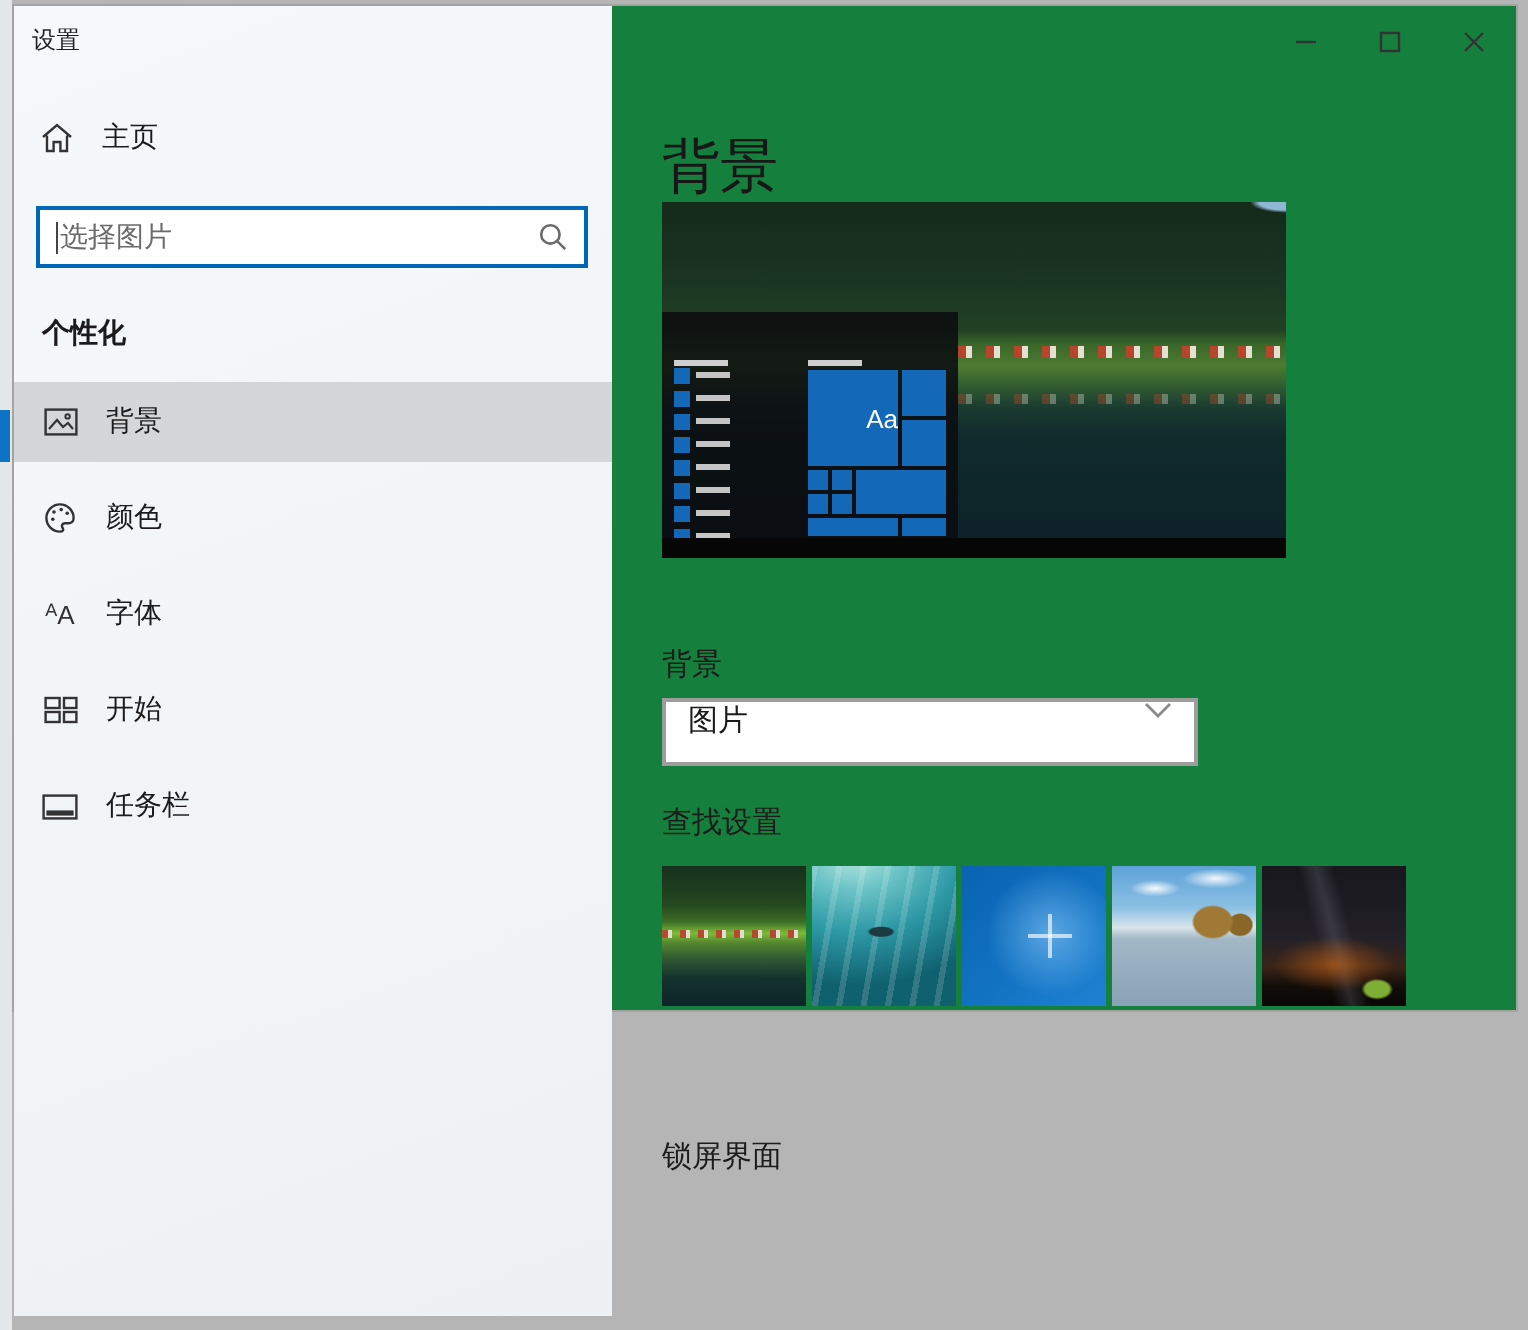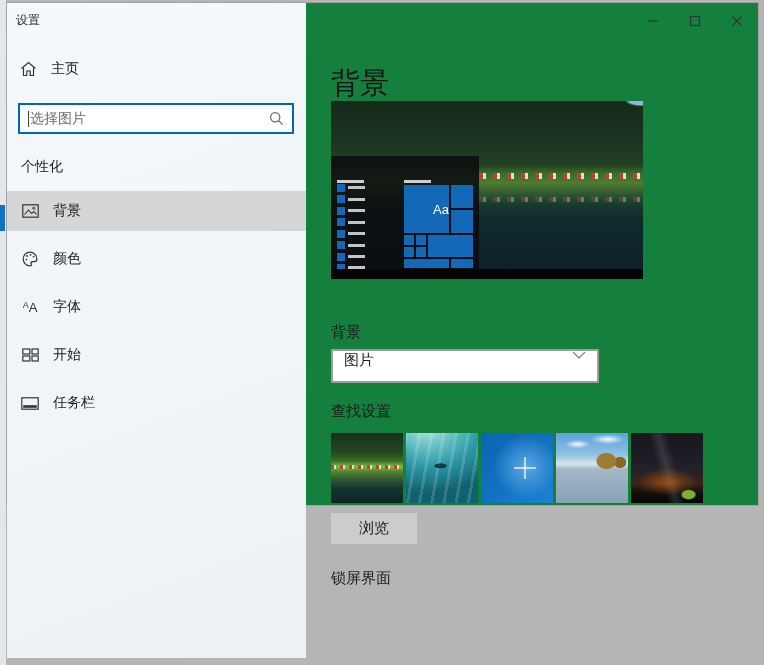--- a/index.html
+++ b/index.html
@@ -25,21 +25,21 @@
   
   .sidebar{position:absolute;left:0;top:0;width:299px;height:655px;background:linear-gradient(160deg,#f6f9fc 0%,#eef1f4 100%)}
   .home-row{position:absolute;left:13px;top:57px;display:flex;align-items:center;gap:14px;font-size:14px}
   .searchbox{
     position:absolute;left:11px;top:100px;width:276px;height:31px;box-sizing:border-box;
     background:#fff;border:2px solid #0067b8;display:flex;align-items:center;padding:0 8px;
   }
   .searchbox .caret{width:1px;height:16px;background:#444;margin-right:1px}
   .searchbox .ph{font-size:14px;color:#6b6b6b}
   .searchbox .mag{margin-left:auto;display:flex}
-  .section-label{position:absolute;left:14px;top:155px;font-size:14px;font-weight:normal}
+  .section-label{position:absolute;left:14px;top:155px;font-size:14px;font-weight:bold}
   .nav{position:absolute;left:0;top:188px;width:299px}
   .nav-item{height:40px;margin-bottom:8px;display:flex;align-items:center;padding-left:14px;gap:14px;font-size:14px}
   .nav-item.selected{background:#d4d6d8}
   .nav-item .ico{width:18px;display:flex;justify-content:center}
   .fonts-glyph{font-size:13px;line-height:1;color:#333}
   .fonts-glyph .small{font-size:9px;vertical-align:top}
 
   
   .main-title{position:absolute;left:324px;top:42px;font-size:29px;font-weight:400;color:#171717}
   .preview{
@@ -284,18 +284,17 @@
   <div class="field-label lbl-pick">查找设置</div>
 
   <div class="thumbs">
     <div class="thumb thumb-fjord"></div>
     <div class="thumb thumb-underwater"></div>
     <div class="thumb thumb-windows"></div>
     <div class="thumb thumb-beach"></div>
     <div class="thumb thumb-night"></div>
   </div>
 
-  <button class="browse-btn">浏览</button>
 
   <div class="field-label lbl-fit">锁屏界面</div>
 
 
 </div>
 
 </body></html>

